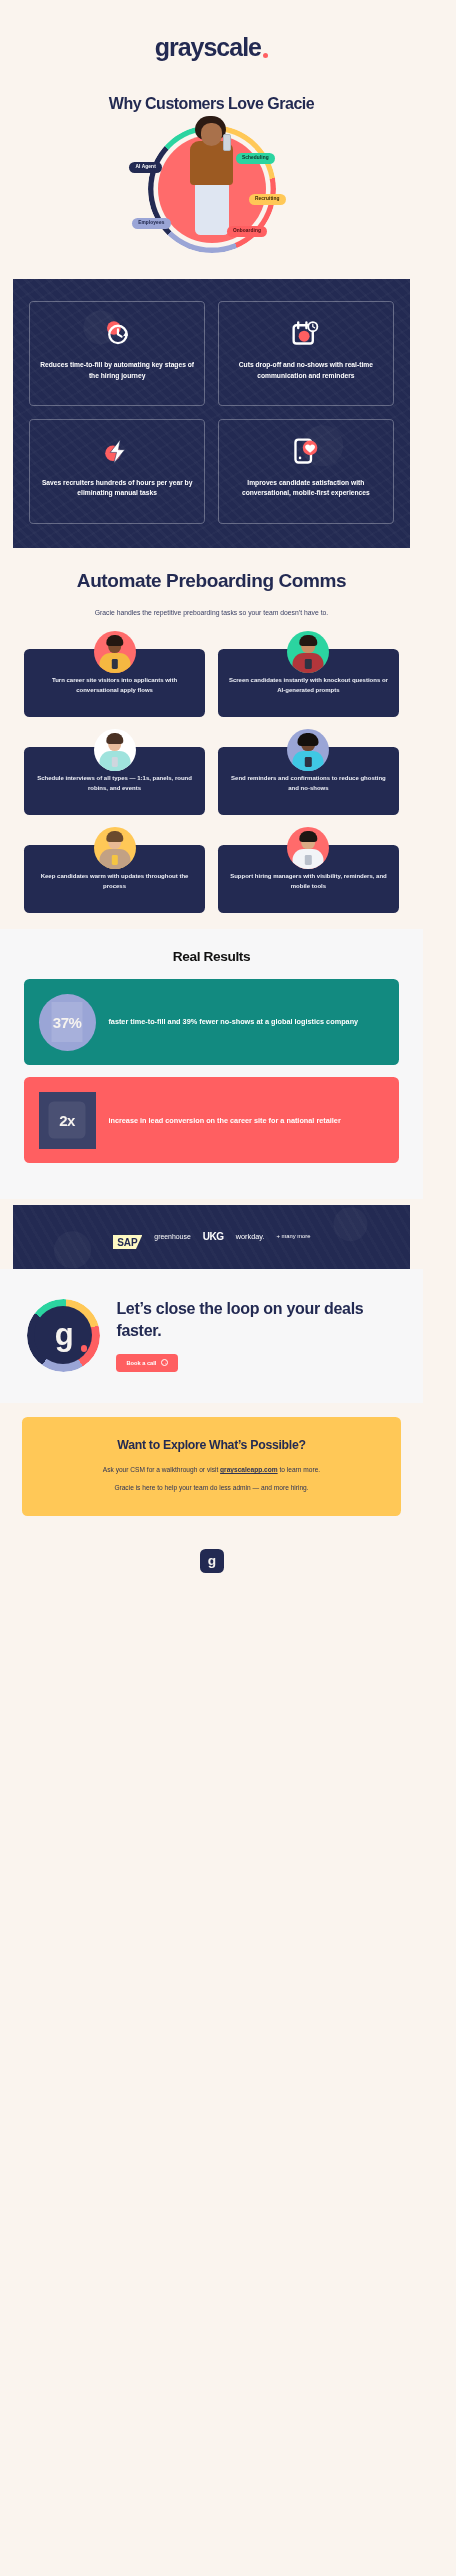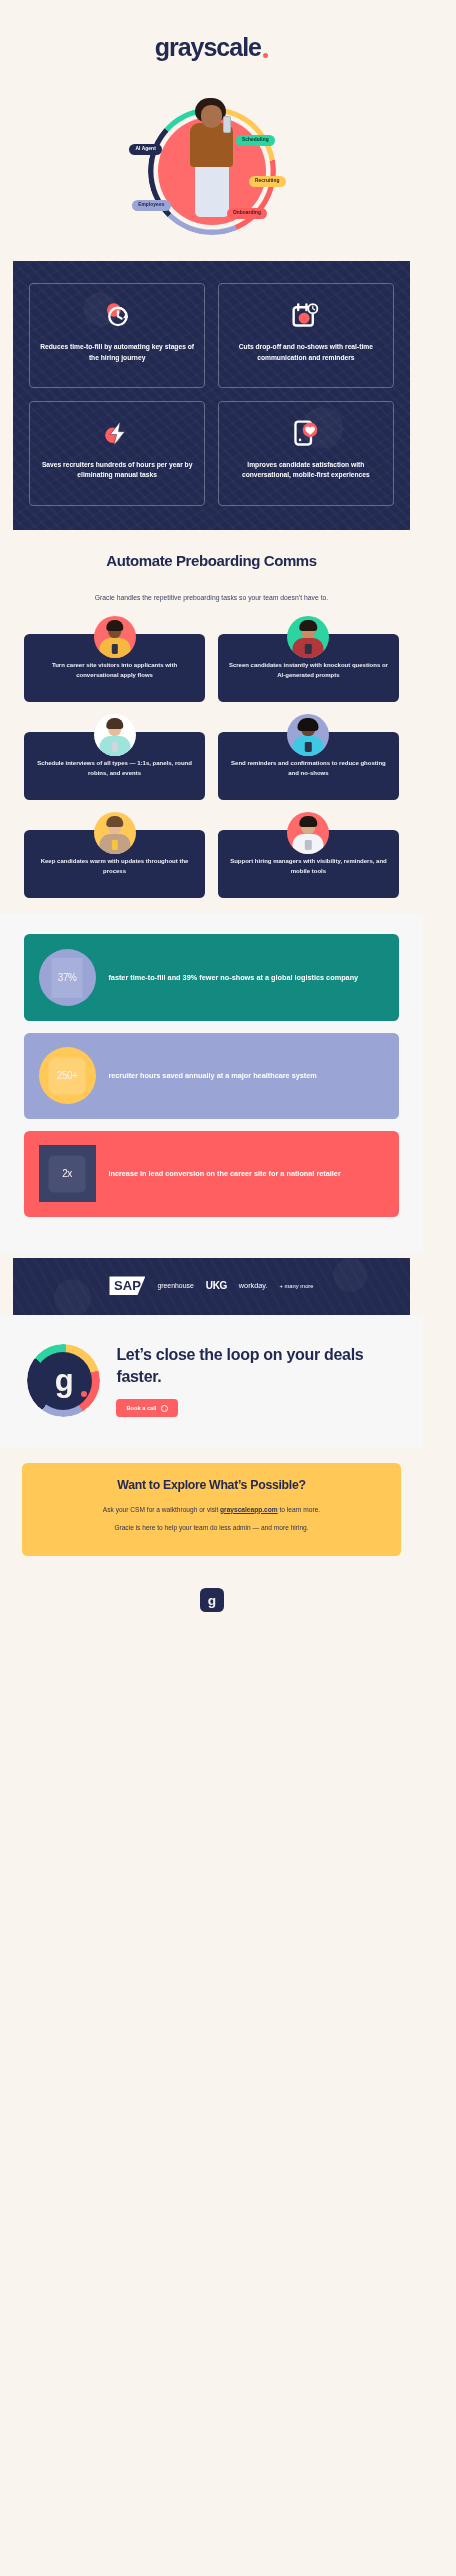--- a/index.html
+++ b/index.html
@@ -103,21 +103,21 @@
     min-height:105px; display:flex; flex-direction:column;
     align-items:center; justify-content:flex-start;
   }
   .f-icon { width:31px; height:31px; margin-bottom:11px; position:relative; }
   .f-card p {
     font-size:6.7px; font-weight:700; line-height:1.55; color:#ffffff;
   }
 
   
   .pre { background:#faf4ee; padding:22px 24px 16.4px; text-align:center; }
-  .pre h2 { font-size:15px; font-weight:700; letter-spacing:-0.4px; margin-bottom:24px; }
+  .pre h2 { font-size:19px; font-weight:700; letter-spacing:-0.4px; margin-bottom:16px; }
   .pre .sub { font-size:6.8px; line-height:1.55; color:#3b4165; max-width:301px; margin:0 auto 12.8px; }
   .p-grid { display:grid; grid-template-columns:1fr 1fr; gap:12px 12.8px; }
   .p-card {
     background:#232a52; border-radius:5.5px; padding:27px 9px 11px;
     position:relative; margin-top:18px; min-height:68px;
   }
   .p-avatar {
     position:absolute; left:50%; top:-18px; transform:translateX(-50%);
     width:42px; height:42px; border-radius:50%; overflow:hidden;
   }
@@ -139,36 +139,36 @@
     display:flex; align-items:center; gap:12.8px; min-height:79px;
   }
   .r-badge {
     width:57px; height:57px; border-radius:50%;
     display:flex; align-items:center; justify-content:center;
     flex:0 0 57px; position:relative;
   }
   .r-badge .shape {
     position:absolute; left:50%; top:50%; transform:translate(-50%,-50%);
   }
-  .r-num { position:relative; font-size:10px; font-weight:400; letter-spacing:-0.5px; color:#f6f3ef; }
+  .r-num { position:relative; font-size:15px; font-weight:700; letter-spacing:-0.5px; color:#f6f3ef; }
   .r-text { font-size:7.3px; font-weight:700; line-height:1.55; color:#ffffff; }
 
   
   .ats { background:#232a52; margin:5.5px 12.8px 0; padding:18px 14.6px 20px; text-align:center; position:relative; overflow:hidden; }
   .ats::before{
     content:""; position:absolute; inset:0;
     background:
       repeating-linear-gradient(60deg, rgba(255,255,255,.02) 0 2.7px, transparent 2.7px 9px),
       radial-gradient(circle at 15% 70%, rgba(255,255,255,.03) 0 18px, transparent 19px),
       radial-gradient(circle at 85% 30%, rgba(255,255,255,.03) 0 16.4px, transparent 17.4px);
   }
   .ats h2 { position:relative; font-size:12px; font-weight:700; color:#fff; margin-bottom:12.8px; letter-spacing:-0.3px; }
   .ats-row { position:relative; display:flex; align-items:center; justify-content:center; gap:12px; }
-  .sap-box { background:#ffffff; color:#232a52; font-size:13px; font-weight:700; padding:1.8px 4.6px 1.8px 4.6px;
-             clip-path:polygon(0 0, 100% 0, 78% 100%, 0 100%); }
+  .sap-box { background:#fef9c3; color:#232a52; font-size:10px; font-weight:700; padding:1.8px 4.6px 1.8px 4.6px;
+             clip-path:polygon(0 0, 100% 0, 78% 100%, 0 100%);margin-top:12px; }
   .gh-logo { font-size:6.9px; font-weight:400; color:#fff; letter-spacing:0; }
   .ukg-logo { font-size:10px; font-weight:700; color:#fff; letter-spacing:-0.4px; }
   .wd-logo { font-size:7.3px; font-weight:400; color:#fff; }
   .more-logo { font-size:5.8px; color:#fff; font-weight:400; }
 
   
   .cta { background:#f7f7f8; padding:29px 27px 31px; display:flex; align-items:center; gap:16.4px; }
   .cta-mark { position:relative; width:73px; height:73px; flex:0 0 73px; }
   .cta-ring {
     position:absolute; inset:0; border-radius:50%;
@@ -190,21 +190,21 @@
     display:inline-flex; align-items:center; gap:4.6px;
     background:#ff5f61; color:#fff; border:none; cursor:pointer;
     font-size:5.7px; font-weight:700; padding:5.5px 10px; border-radius:3.7px;
     font-family:"Liberation Sans", sans-serif;
   }
   .cta-btn .arr { display:inline-block; width:7.3px; height:7.3px; border-radius:50%;
     border:0.9px solid #fff; font-size:4.6px; line-height:5.5px; text-align:center; }
 
   
   .explore-wrap { background:#faf4ee; padding:14.6px 22px 20px; }
-  .explore { background:#ffc857; border-radius:5.5px; padding:14px 20px 22px; text-align:center; }
+  .explore { background:#ffc857; border-radius:5.5px; padding:20px 20px 22px; text-align:center; }
   .explore h2 { font-size:12.3px; font-weight:700; line-height:1.35; color:#232a52; letter-spacing:-0.3px; margin-bottom:11px; }
   .explore p { font-size:6.6px; line-height:1.65; color:#2e3457; }
   .explore .link { text-decoration:underline; font-weight:700; color:#2e3457; cursor:pointer; }
   .explore .gap { display:block; height:7.3px; }
 
   
   .footer { background:#faf4ee; padding:12.8px 0 22px; text-align:center; }
   .footer-mark {
     width:24px; height:24px; border-radius:5.5px; background:#232a52;
     display:inline-flex; align-items:center; justify-content:center;
@@ -217,20 +217,21 @@
 <div class="page">
 
   <div class="header">
     <div class="logo-wrap">
       <span class="logo-text">grayscale</span>
       <span class="logo-dot"></span>
     </div>
   </div>
 
   <div class="hero">
+    <h1>Why Customers Love Gracie</h1>
     <div class="hero-figure">
       <div class="ring"></div>
       <div class="ring-inner"></div>
       <div class="person">
         <div class="p-legs"></div>
         <div class="p-body"></div>
         <div class="p-hair"></div>
         <div class="p-face"></div>
         <div class="p-phone"></div>
       </div>
@@ -358,36 +359,30 @@
           <div class="av-hair" style="background:#1d1713"></div>
           <div class="av-phone" style="background:#b9c0cb"></div>
         </div>
         <p>Support hiring managers with visibility, reminders, and mobile tools</p>
       </div>
 
     </div>
   </div>
 
   <div class="results">
+    <h2>Real Results</h2>
 
     <div class="r-card" style="background:#128a80">
       <div class="r-badge" style="background:#9aa5d6">
         <span class="shape" style="width:31px;height:40px;background:rgba(255,255,255,.13)"></span>
         <span class="r-num">37%</span>
       </div>
       <div class="r-text">faster time-to-fill and 39% fewer no-shows at a global logistics company</div>
     </div>
 
-    <div class="r-card" style="background:#9aa5d6">
-      <div class="r-badge" style="background:#ffc857">
-        <span class="shape" style="width:37px;height:37px;background:rgba(255,255,255,.18);border-radius:7.3px"></span>
-        <span class="r-num">250+</span>
-      </div>
-      <div class="r-text">recruiter hours saved annually at a major healthcare system</div>
-    </div>
 
     <div class="r-card" style="background:#ff5f61">
       <div class="r-badge" style="background:#3b4268;border-radius:0">
         <span class="shape" style="width:37px;height:37px;background:rgba(255,255,255,.08);border-radius:5.5px"></span>
         <span class="r-num">2x</span>
       </div>
       <div class="r-text">increase in lead conversion on the career site for a national retailer</div>
     </div>
   </div>
 

